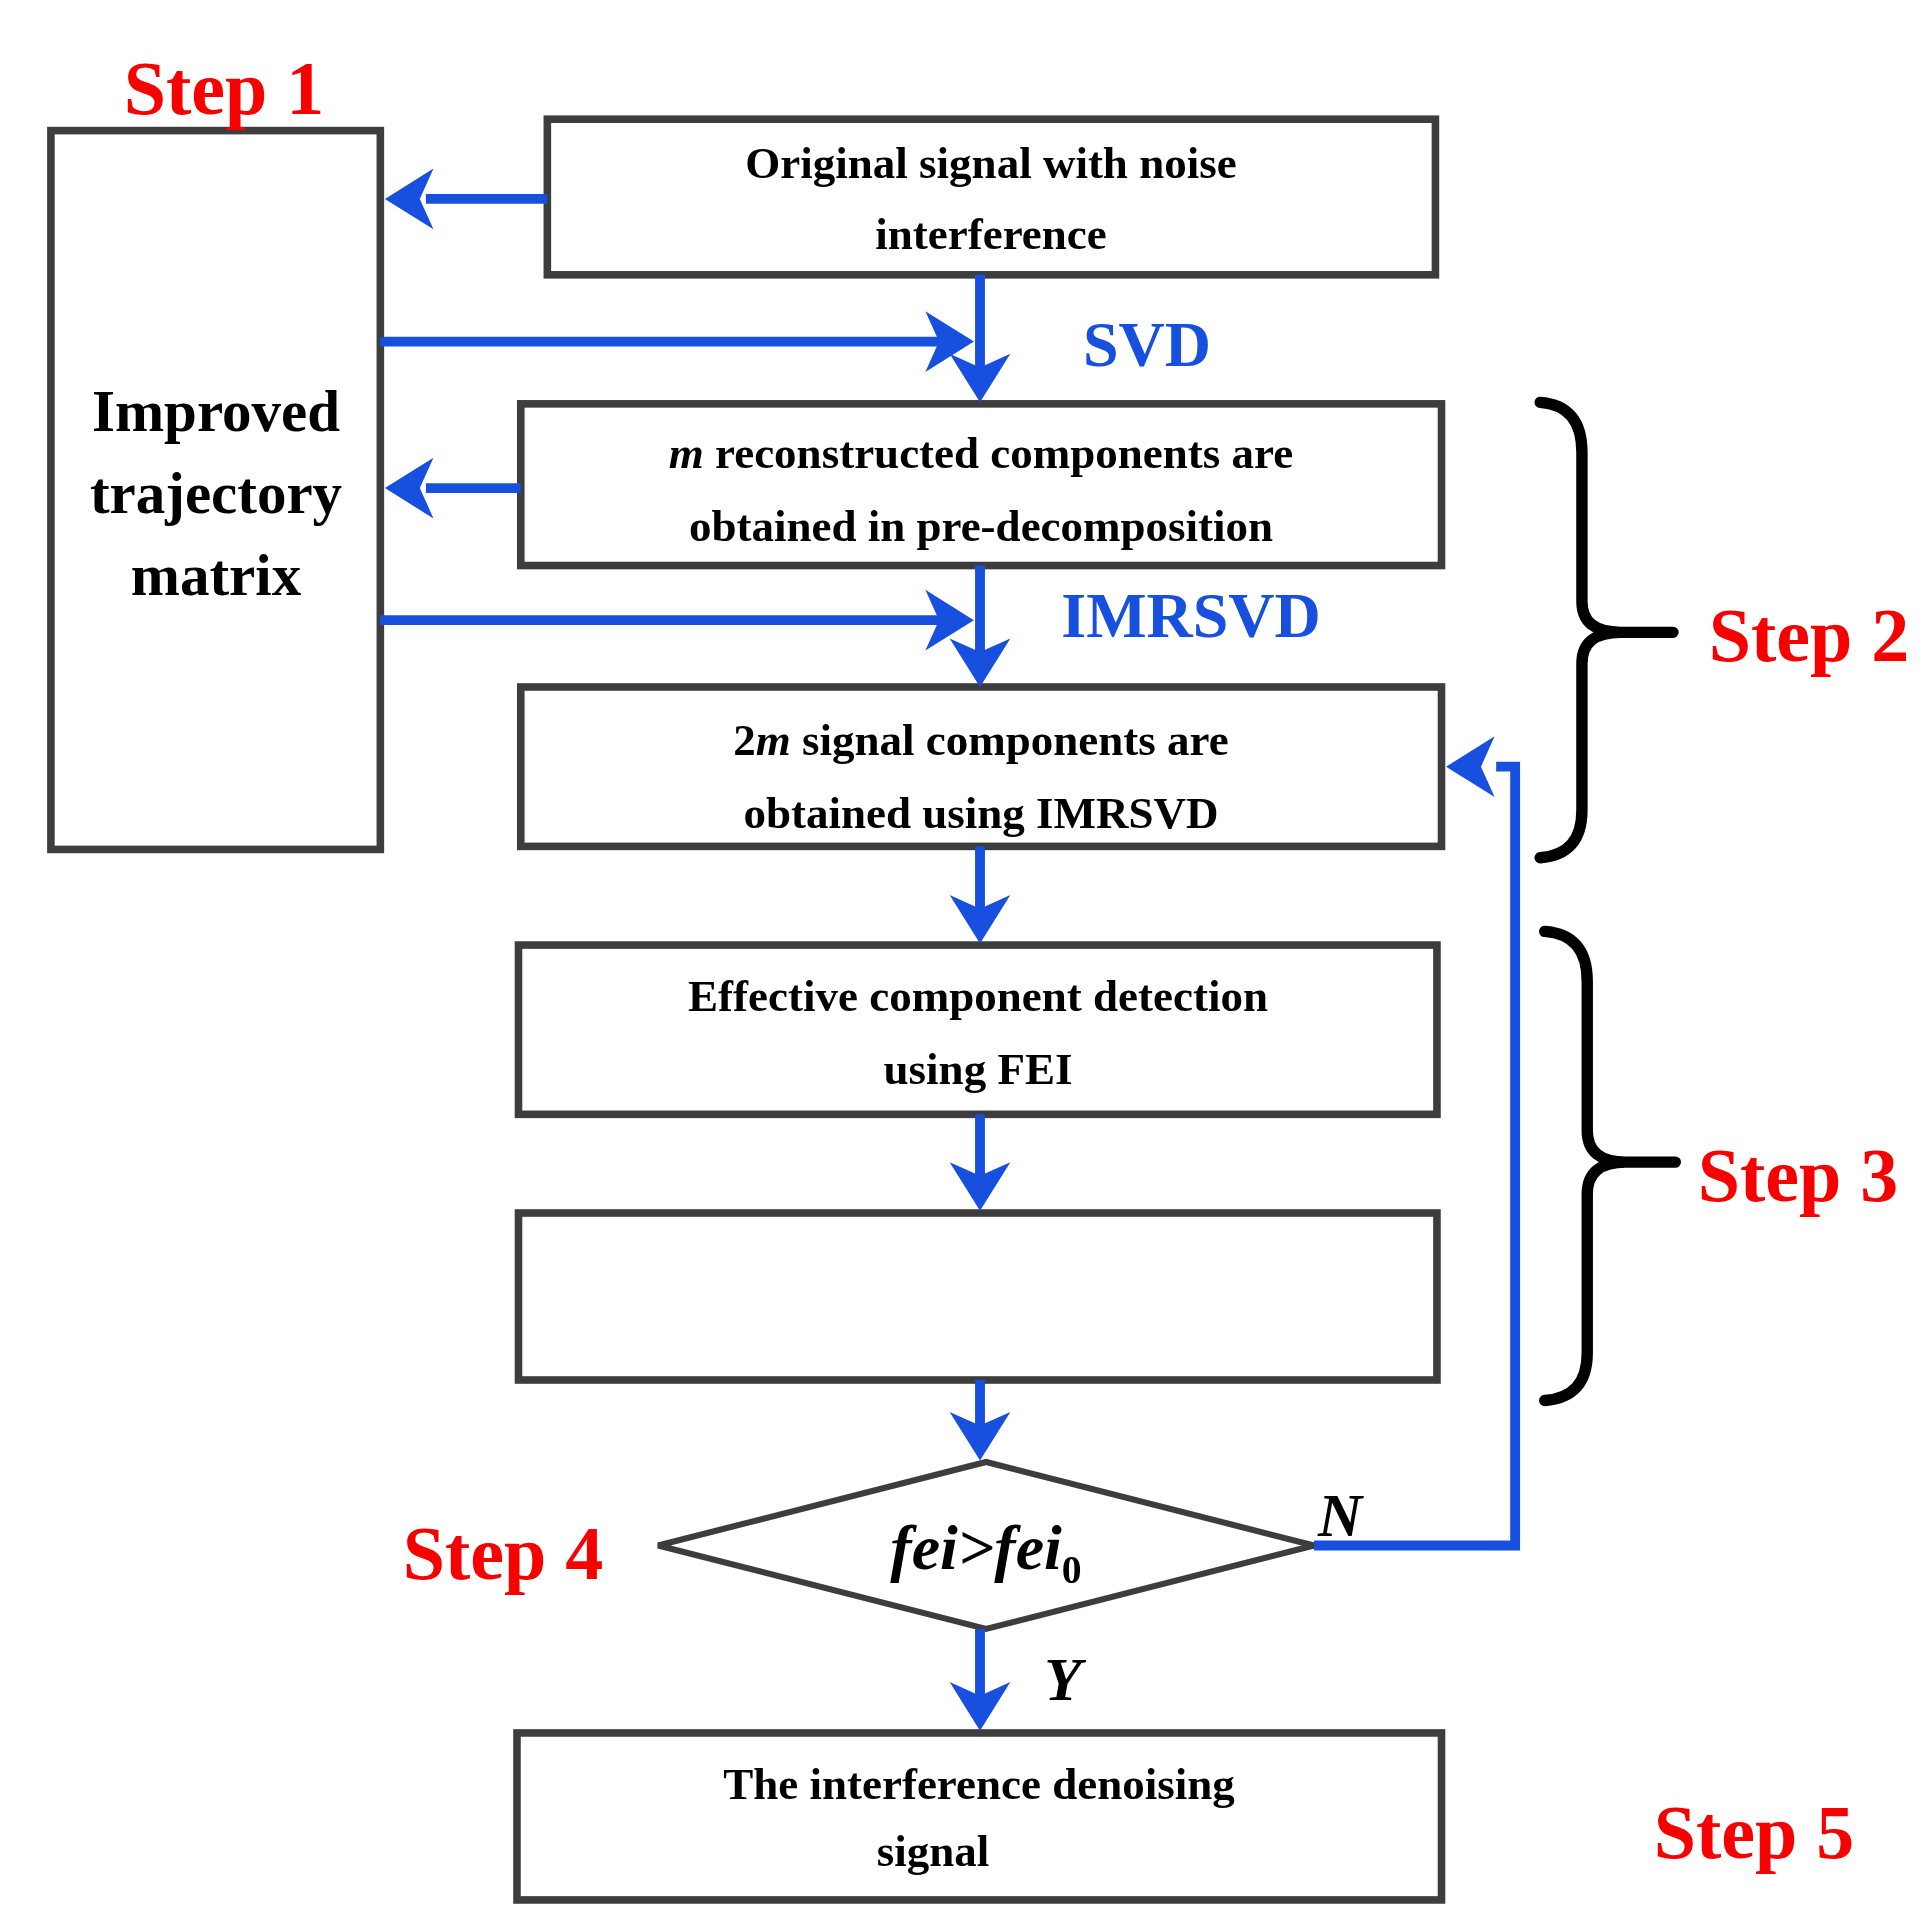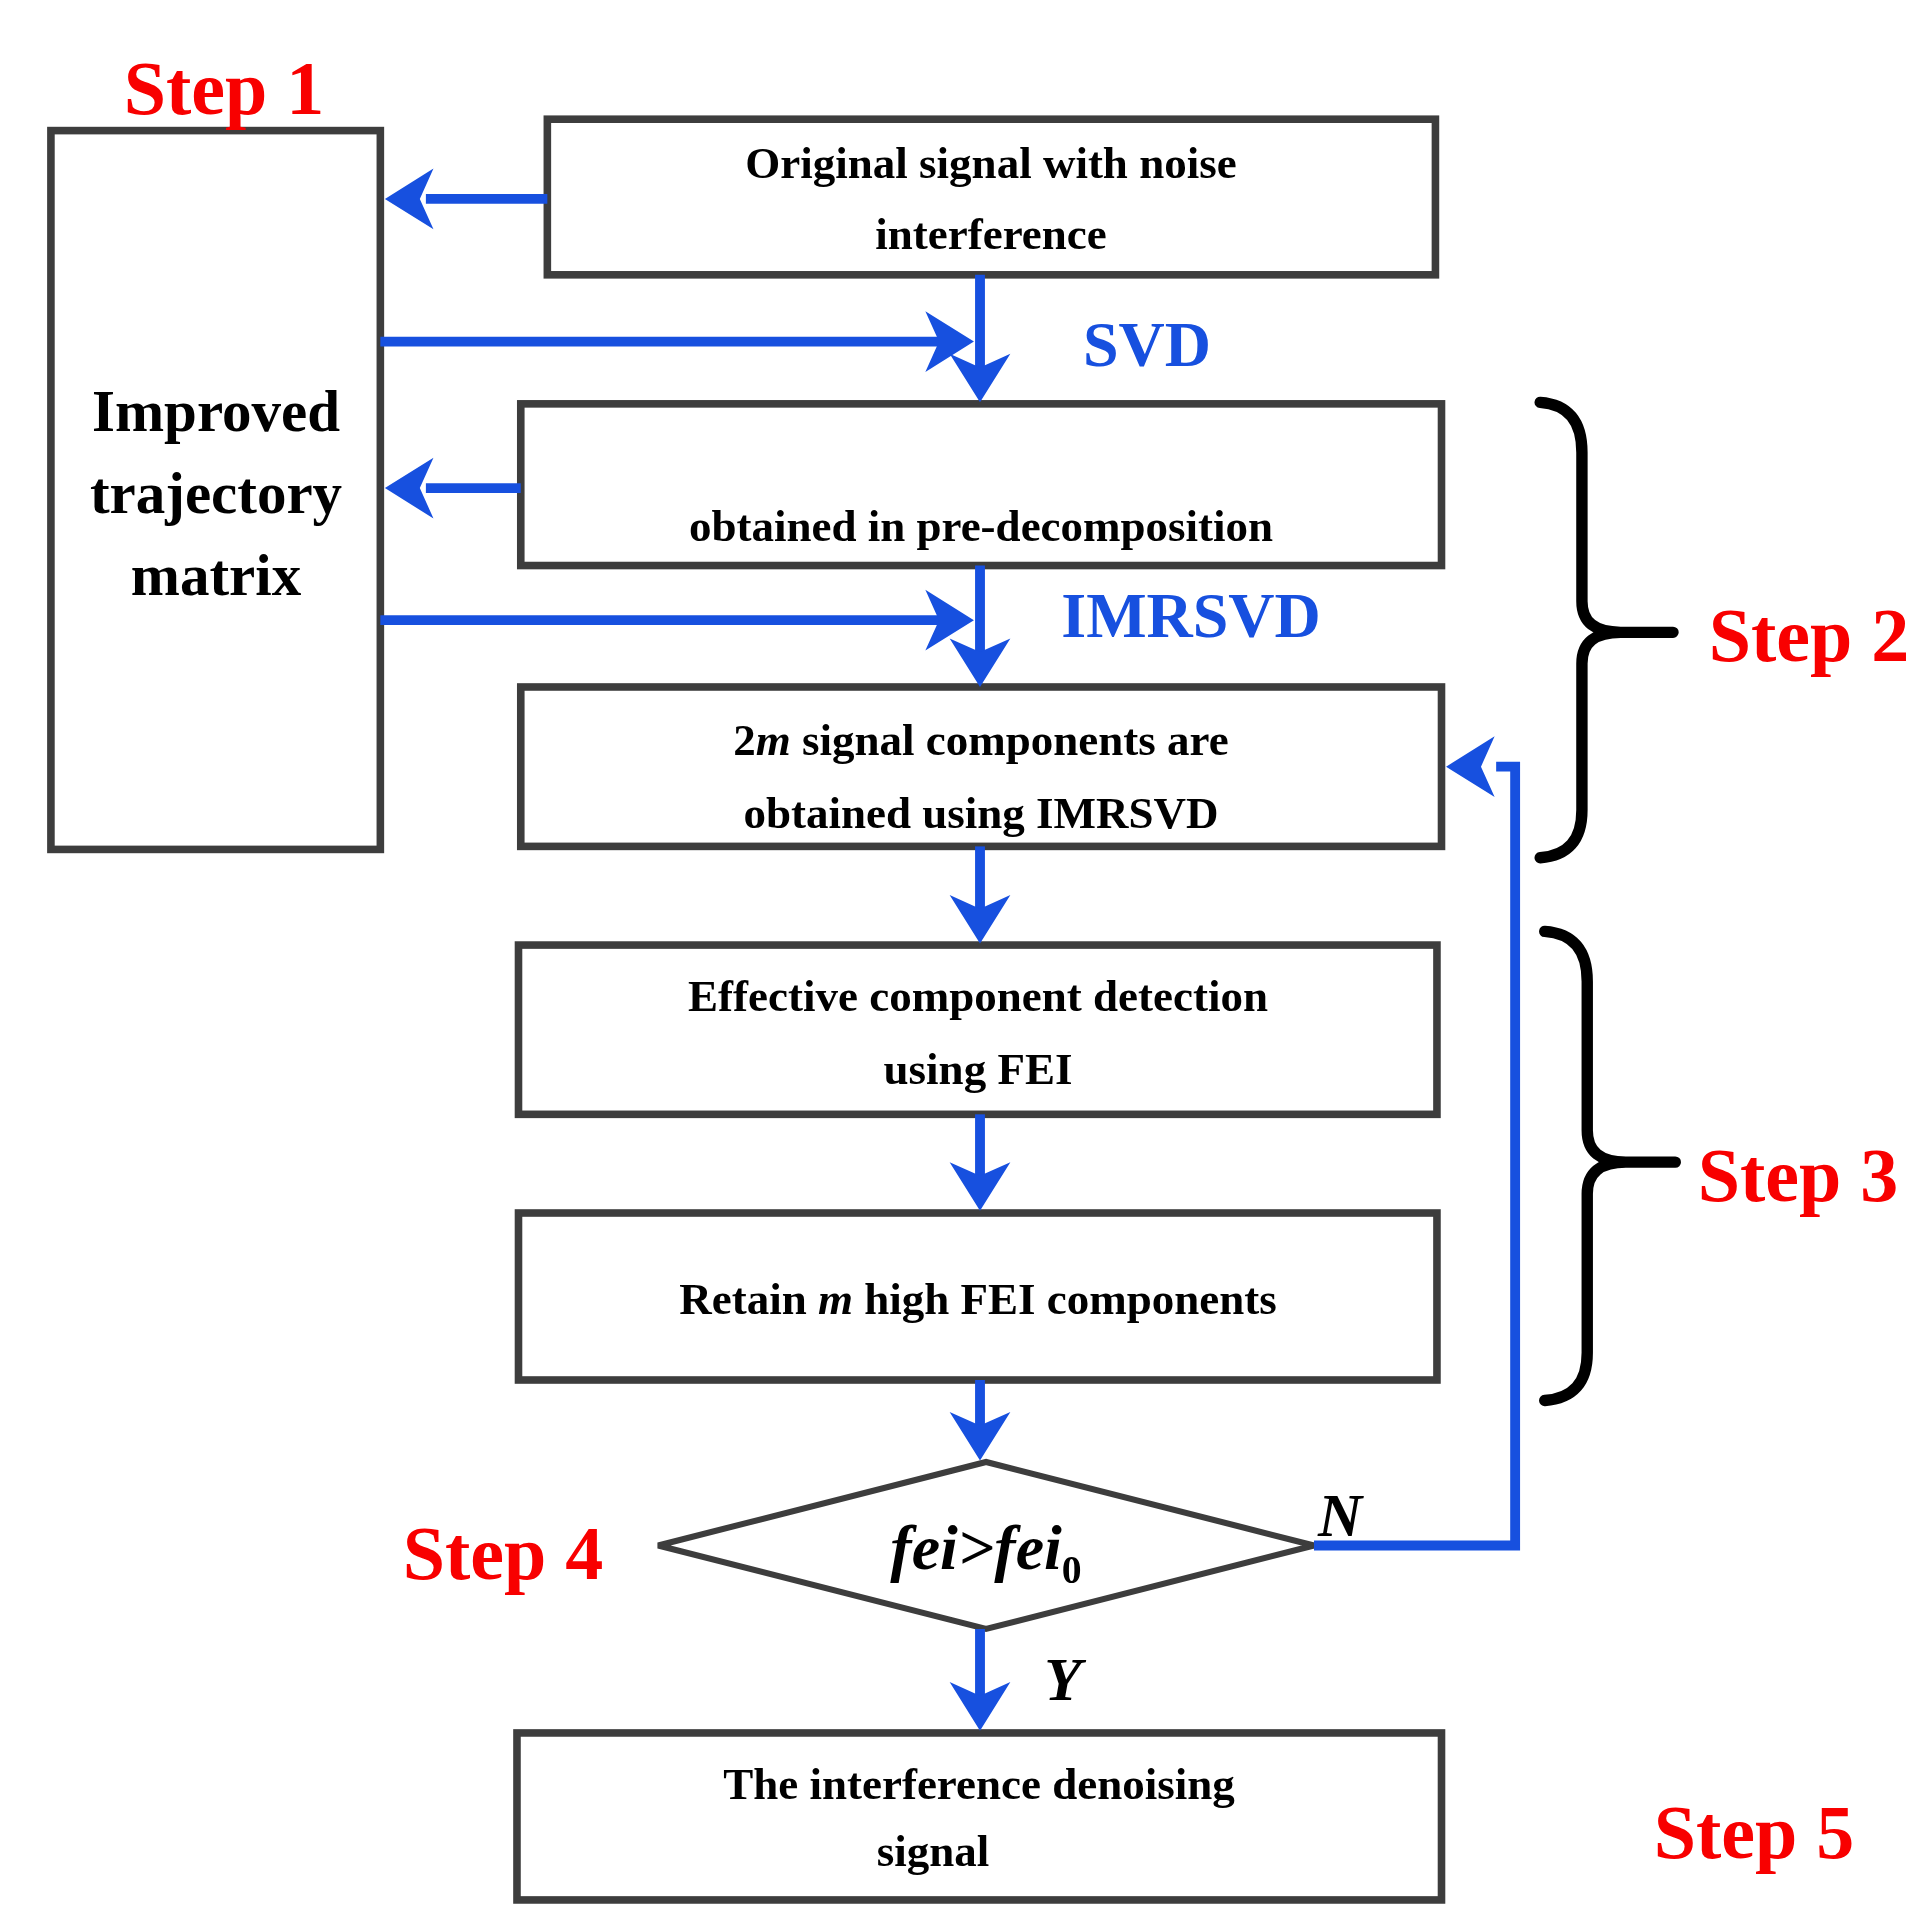--- a/index.html
+++ b/index.html
@@ -102,29 +102,29 @@
   <div class="txt nylab" style="left:1324px;top:1515px">N</div>
   <div class="txt nylab" style="left:1047px;top:1679px">Y</div>
 
   <div class="txt btxt traj" style="left:200px;top:411px">Improved</div>
   <div class="txt btxt traj" style="left:200px;top:493px">trajectory</div>
   <div class="txt btxt traj" style="left:200px;top:575px">matrix</div>
 
   <div class="txt btxt" style="left:975px;top:163px">Original signal with noise</div>
   <div class="txt btxt" style="left:975px;top:234px">interference</div>
 
+  <div class="txt btxt" style="left:965px;top:453px"><i>m</i><span> reconstructed components are</span></div>
   <div class="txt btxt" style="left:965px;top:526px">obtained in pre-decomposition</div>
 
   <div class="txt btxt" style="left:965px;top:740px"><span>2</span><i>m</i><span> signal components are</span></div>
   <div class="txt btxt" style="left:965px;top:813px">obtained using IMRSVD</div>
 
   <div class="txt btxt" style="left:962px;top:996px">Effective component detection</div>
   <div class="txt btxt" style="left:962px;top:1069px">using FEI</div>
 
-  <div class="txt btxt" style="left:962px;top:1299px"><span>Retain </span><i>m</i><span> high FEI components</span></div>
 
   <div class="txt fei" style="left:970px;top:1548px"><i>fei</i><span>&gt;</span><i>fei</i><sub>0</sub></div>
 
   <div class="txt btxt" style="left:963px;top:1784px">The interference denoising</div>
   <div class="txt btxt" style="left:917px;top:1851px">signal</div>
 
 </div>
 
 
 </body></html>

